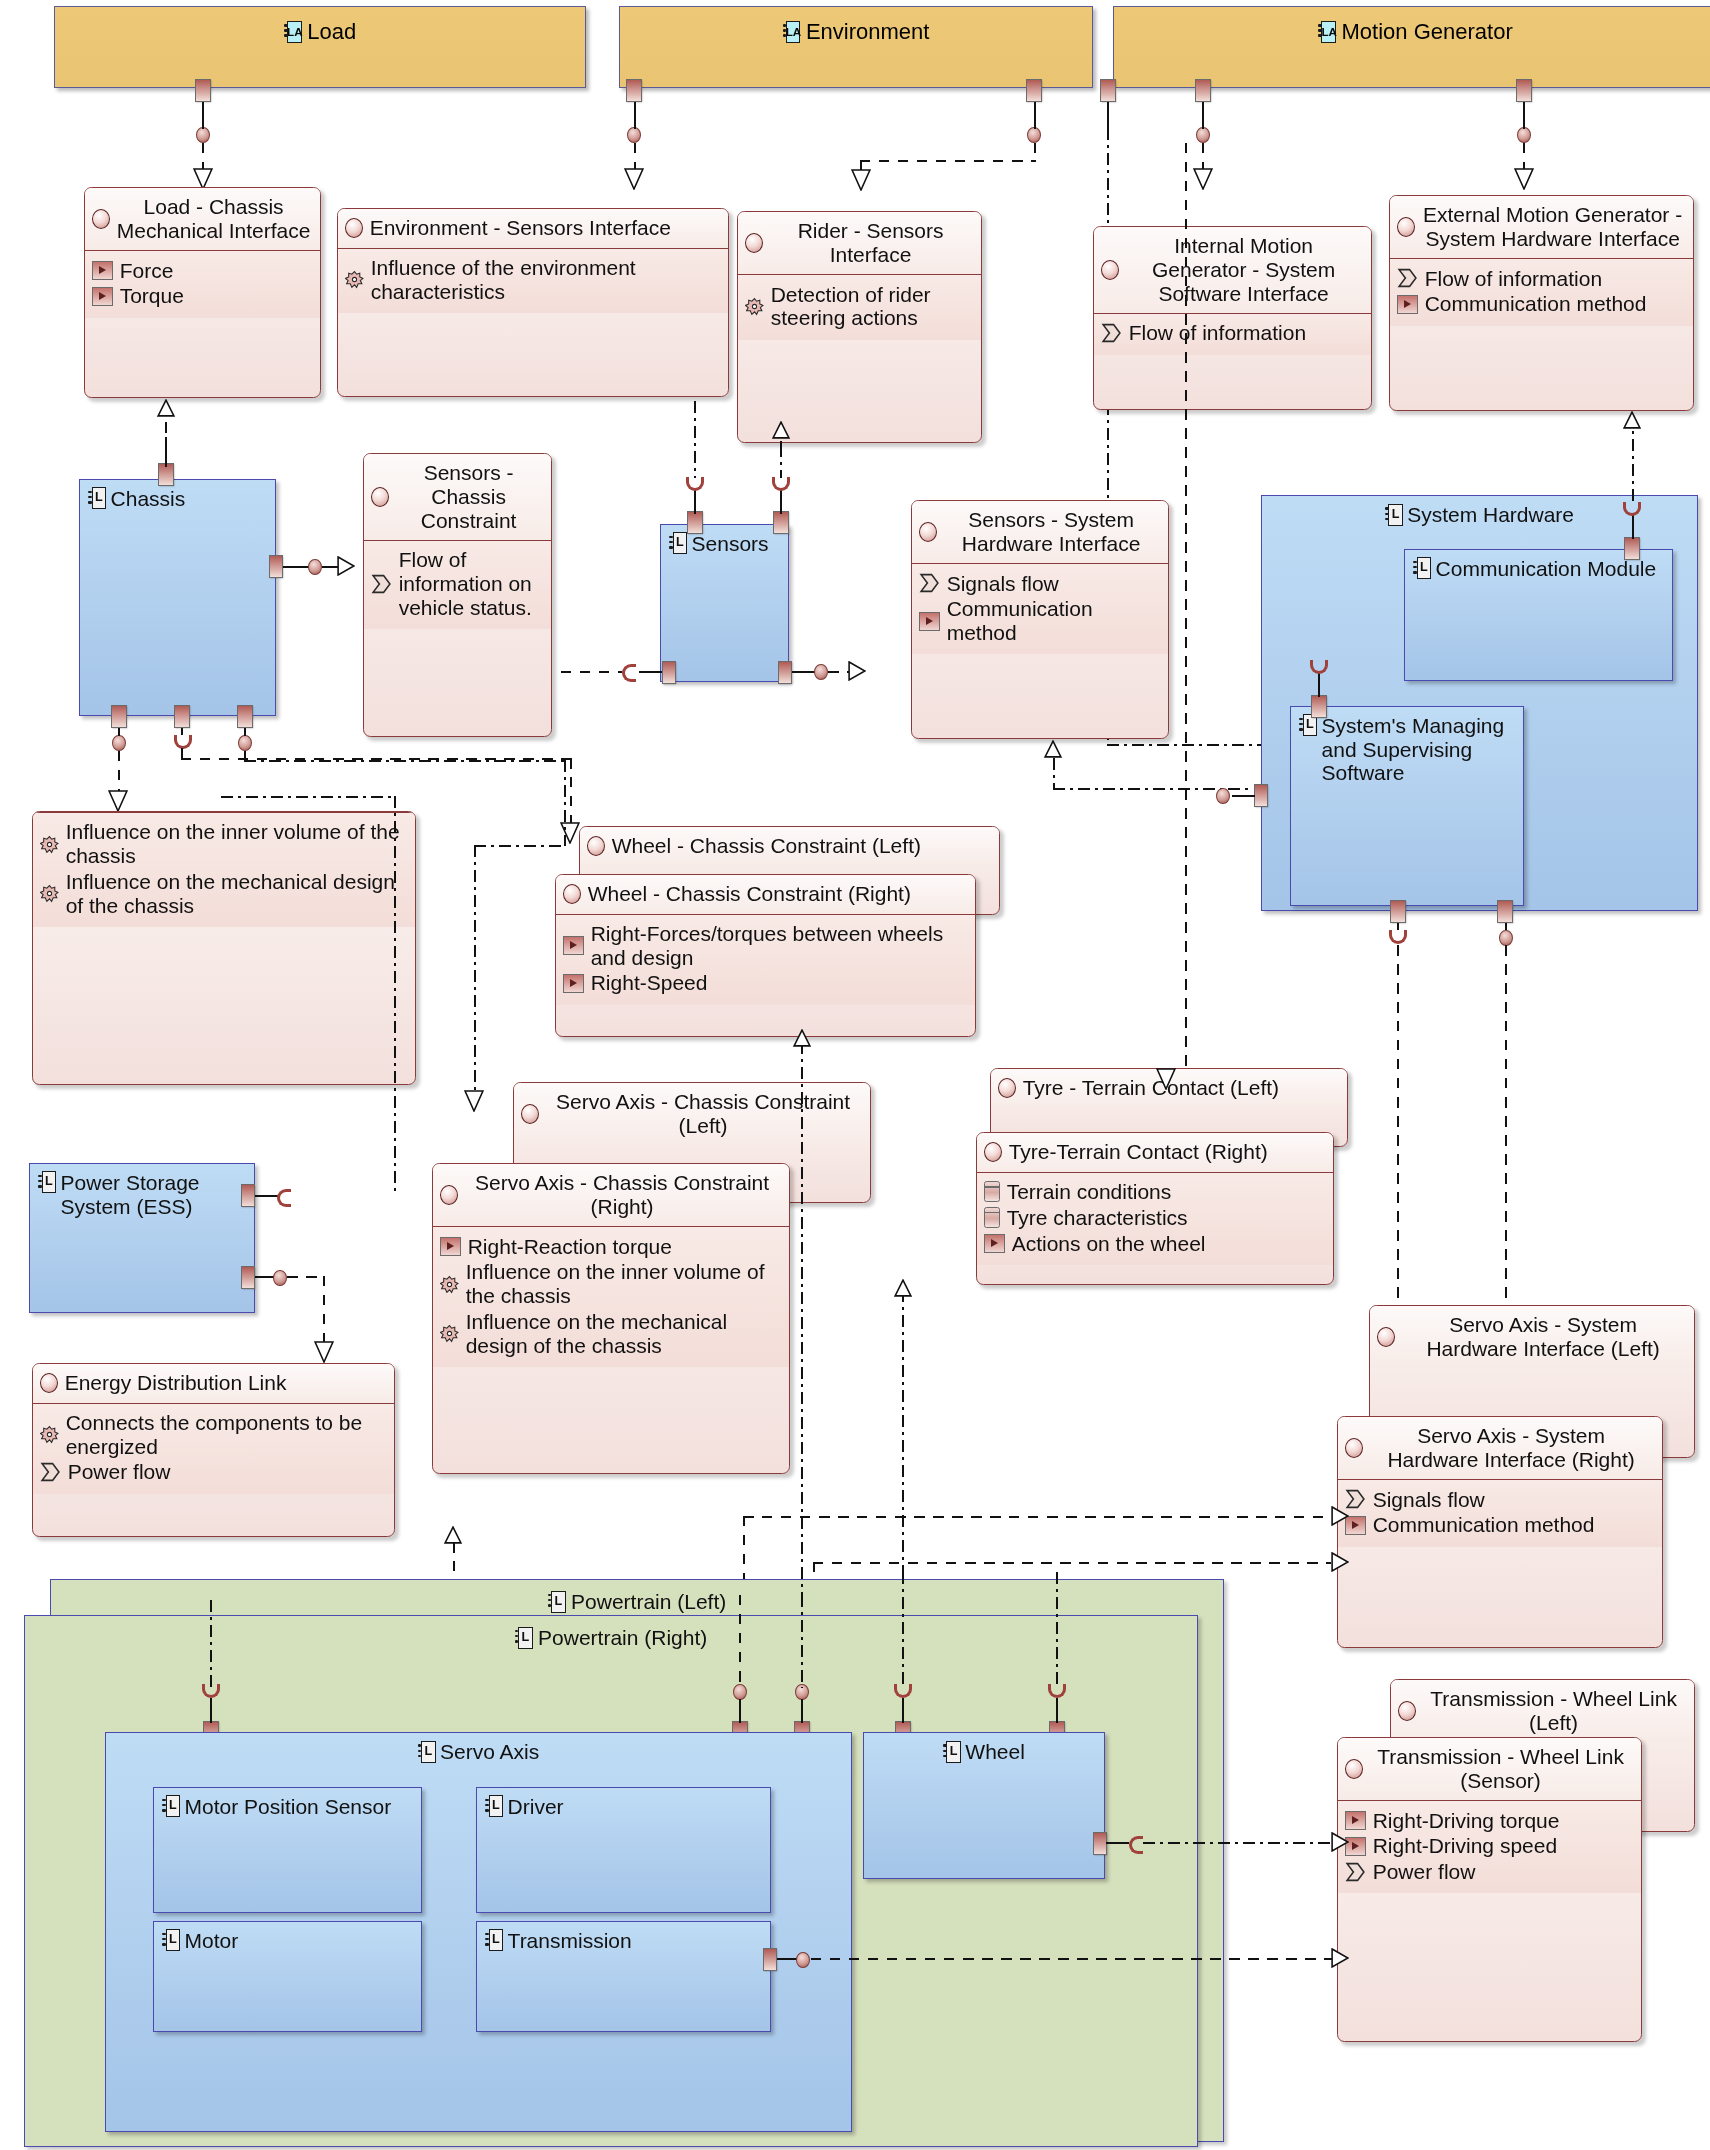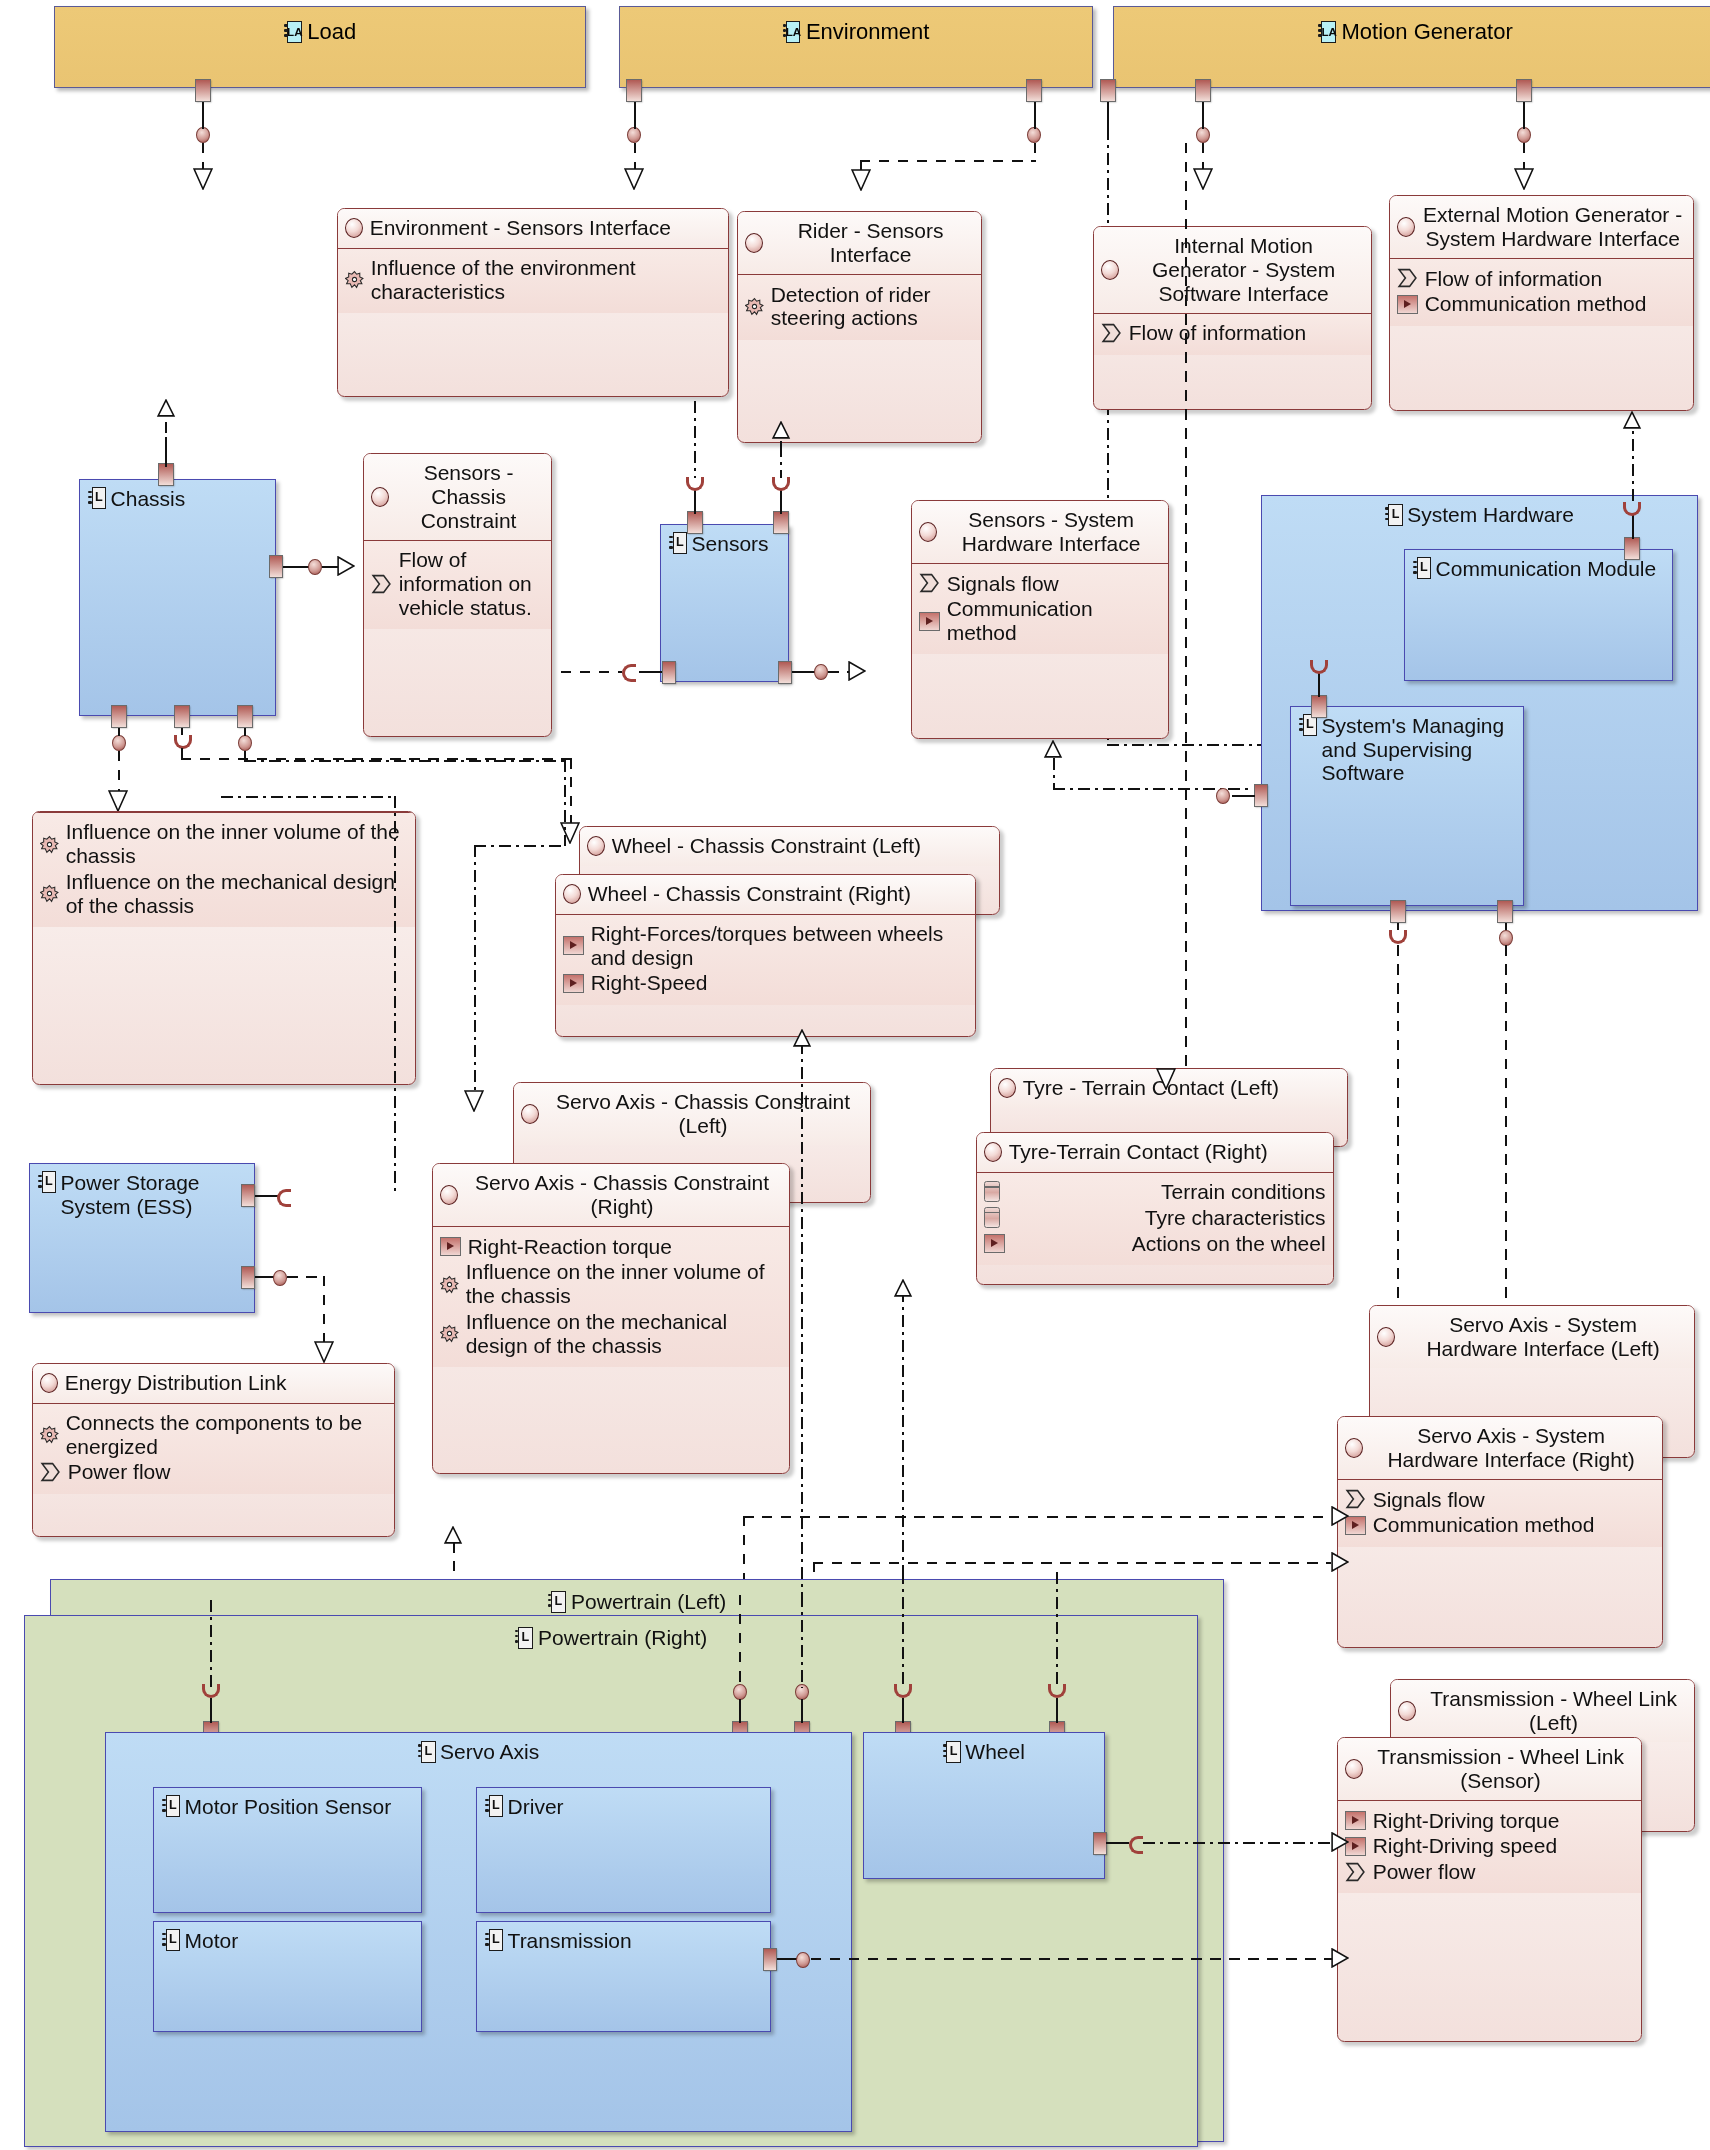--- a/index.html
+++ b/index.html
@@ -241,20 +241,36 @@
     <svg width="20" height="22" viewBox="0 0 38 42">
         <polygon points="2,2 36,2 19,40" fill="#fff" stroke="#111" stroke-width="3"></polygon>
       </svg>
   </div>
 
   <div class="ln v" style="left:1107px;top:102px;height:26px;"></div>
   <div class="dd v" style="left:1107px;top:128px;height:616px;"></div>
   <div class="dd h" style="left:1107px;top:744px;width:205px;"></div>
   <div class="dd v" style="left:1312px;top:744px;height:47px;"></div>
 
+  <div class="ifc" style="left:84px;top:187px;width:237px;height:211px;">
+    <div class="title ctr">
+      <span class="ico ico-ball"></span>
+      <span>Load - Chassis Mechanical Interface</span>
+    </div>
+    <div class="feats">
+      <div class="feat">
+        <span class="ico ico-port"></span>
+        <span class="txt">Force</span>
+      </div>
+      <div class="feat">
+        <span class="ico ico-port"></span>
+        <span class="txt">Torque</span>
+      </div>
+    </div>
+  </div>
 
   <div class="ifc" style="left:337px;top:208px;width:392px;height:189px;">
     <div class="title">
       <span class="ico ico-ball"></span>
       <span>Environment - Sensors Interface</span>
     </div>
     <div class="feats">
       <div class="feat">
         <span class="ico ico-gear">
           <svg width="19" height="19" viewBox="0 0 36 36">
@@ -657,21 +673,21 @@
       </div>
     </div>
   </div>
 
   <div class="ifc" style="left:990px;top:1068px;width:358px;height:79px;">
     <div class="title">
       <span class="ico ico-ball"></span>
       <span>Tyre - Terrain Contact (Left)</span>
     </div>
   </div>
-  <div class="ifc" style="left:976px;top:1132px;width:358px;height:153px;text-align:right;">
+  <div class="ifc" style="left:976px;top:1132px;width:358px;height:153px;">
     <div class="title">
       <span class="ico ico-ball"></span>
       <span>Tyre-Terrain Contact (Right)</span>
     </div>
     <div class="feats">
       <div class="feat">
         <span class="ico ico-cyl"></span>
         <span class="txt">Terrain conditions</span>
       </div>
       <div class="feat">

